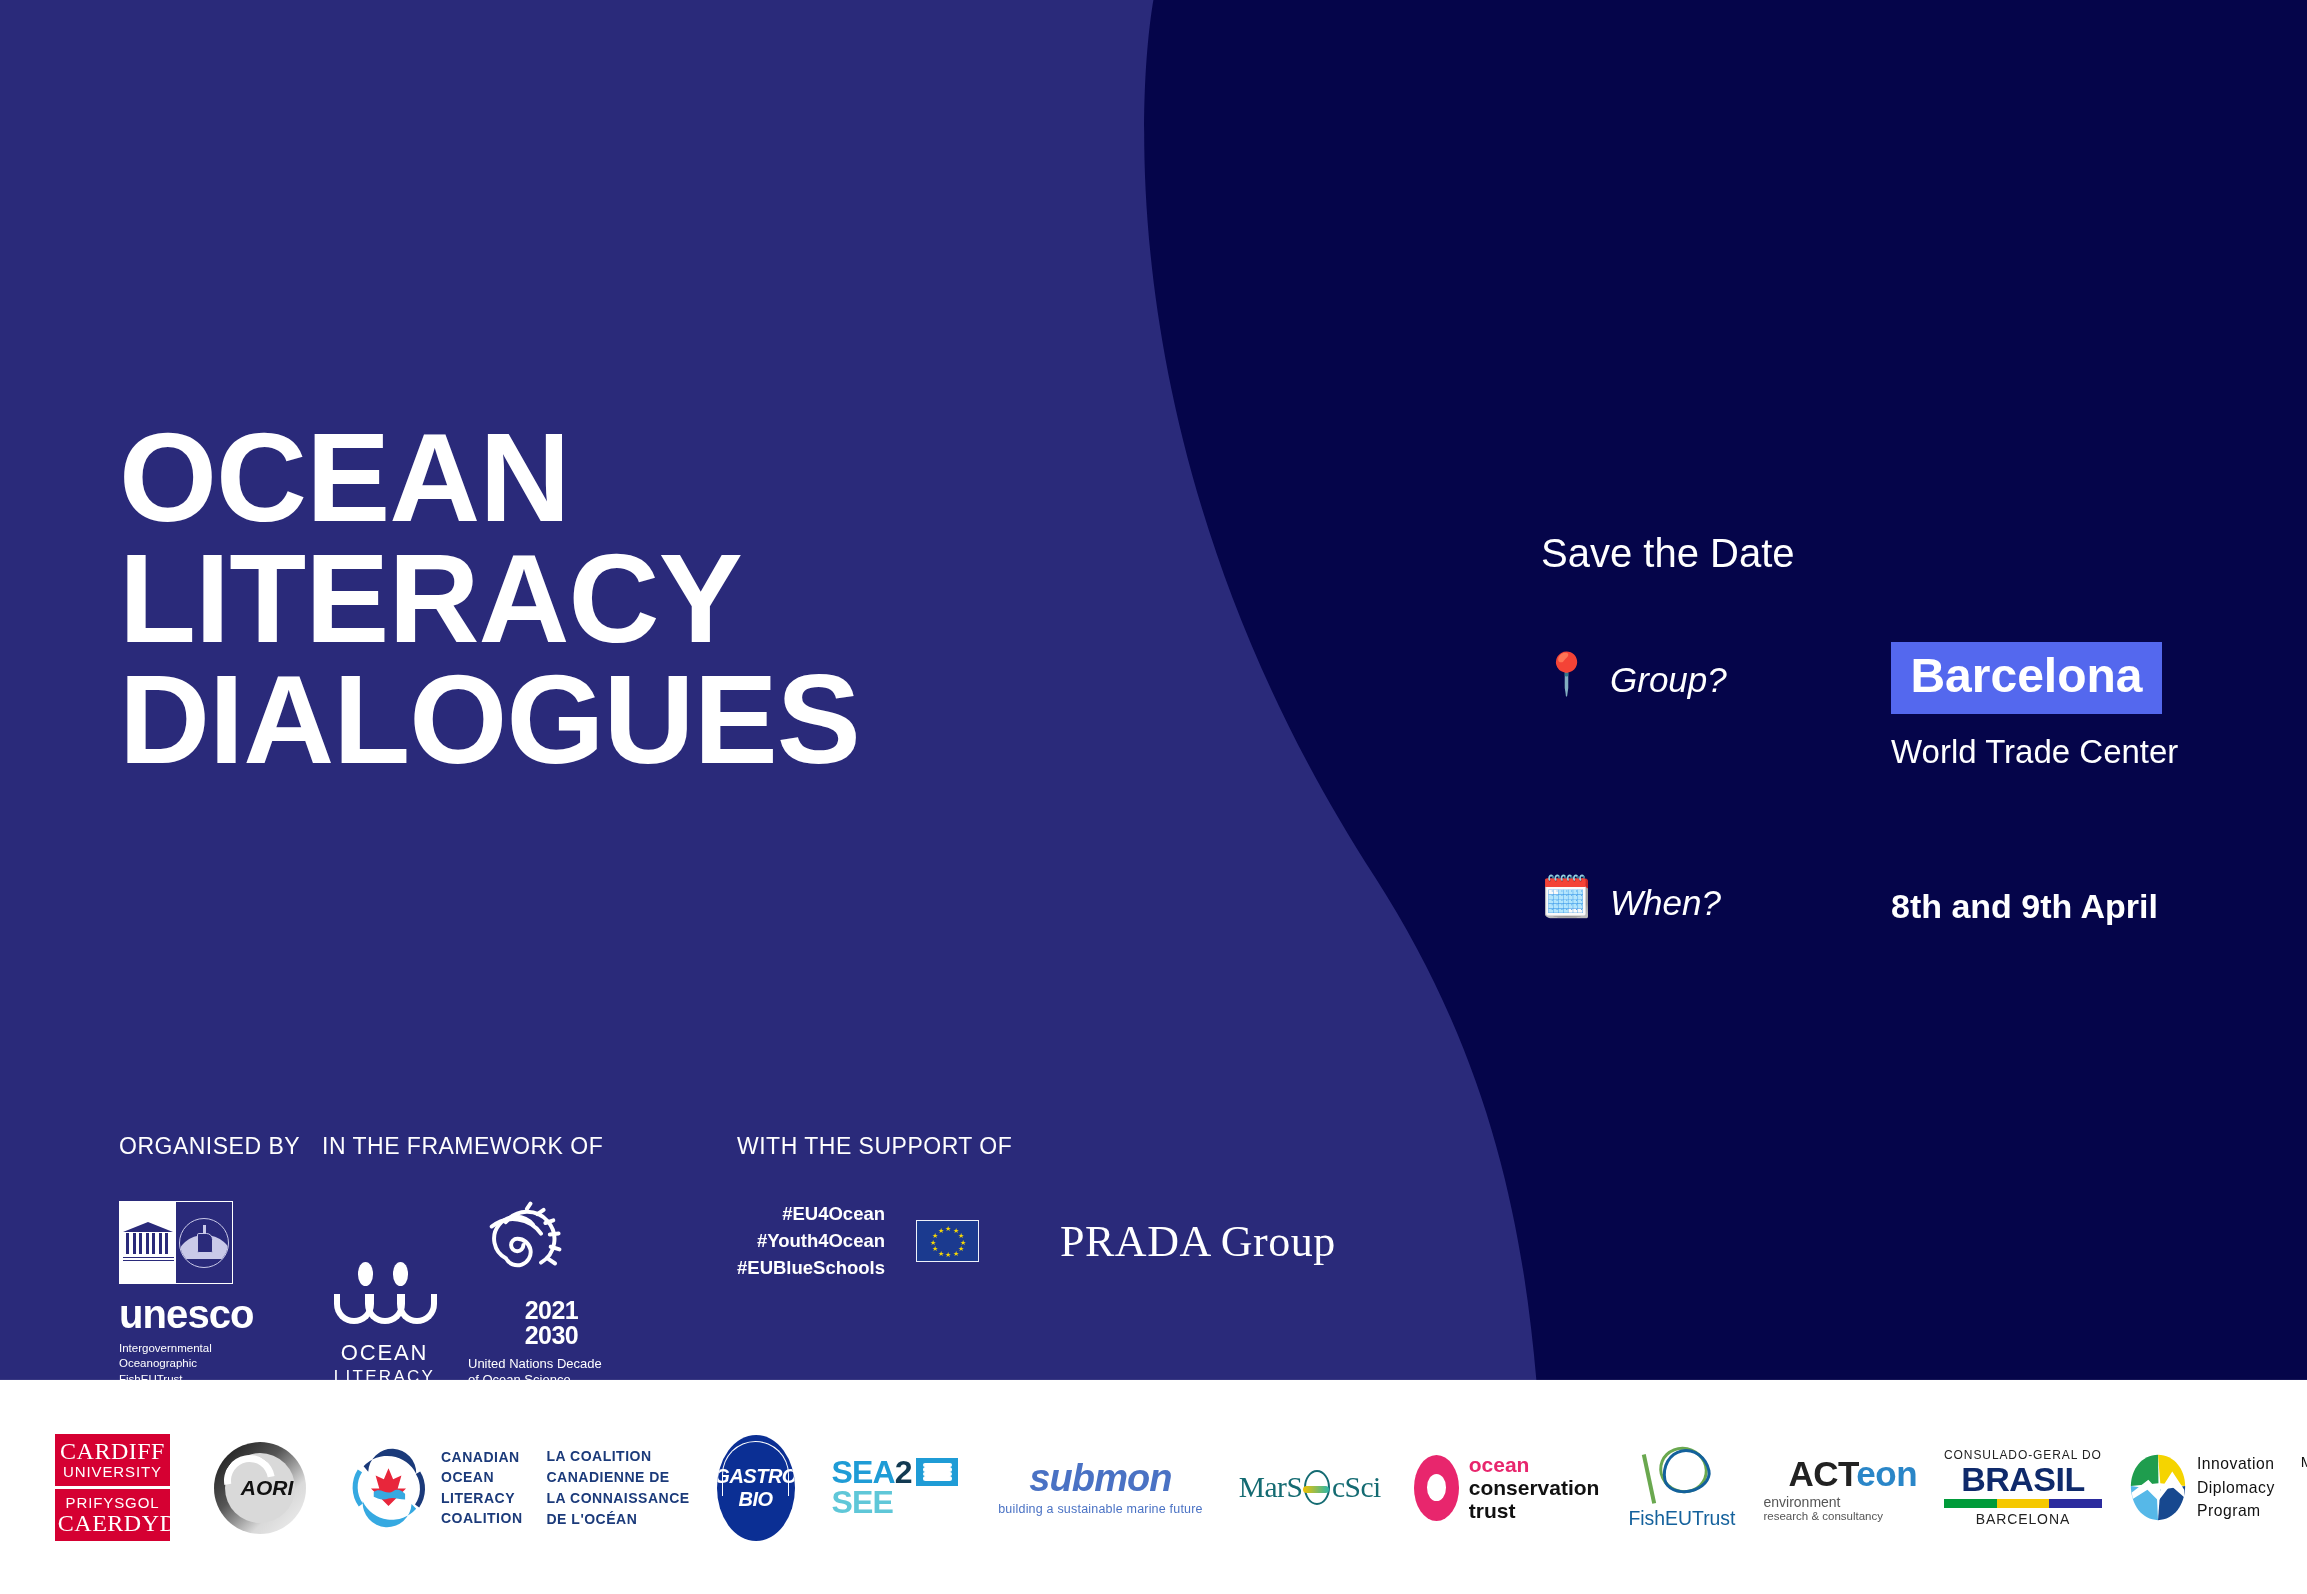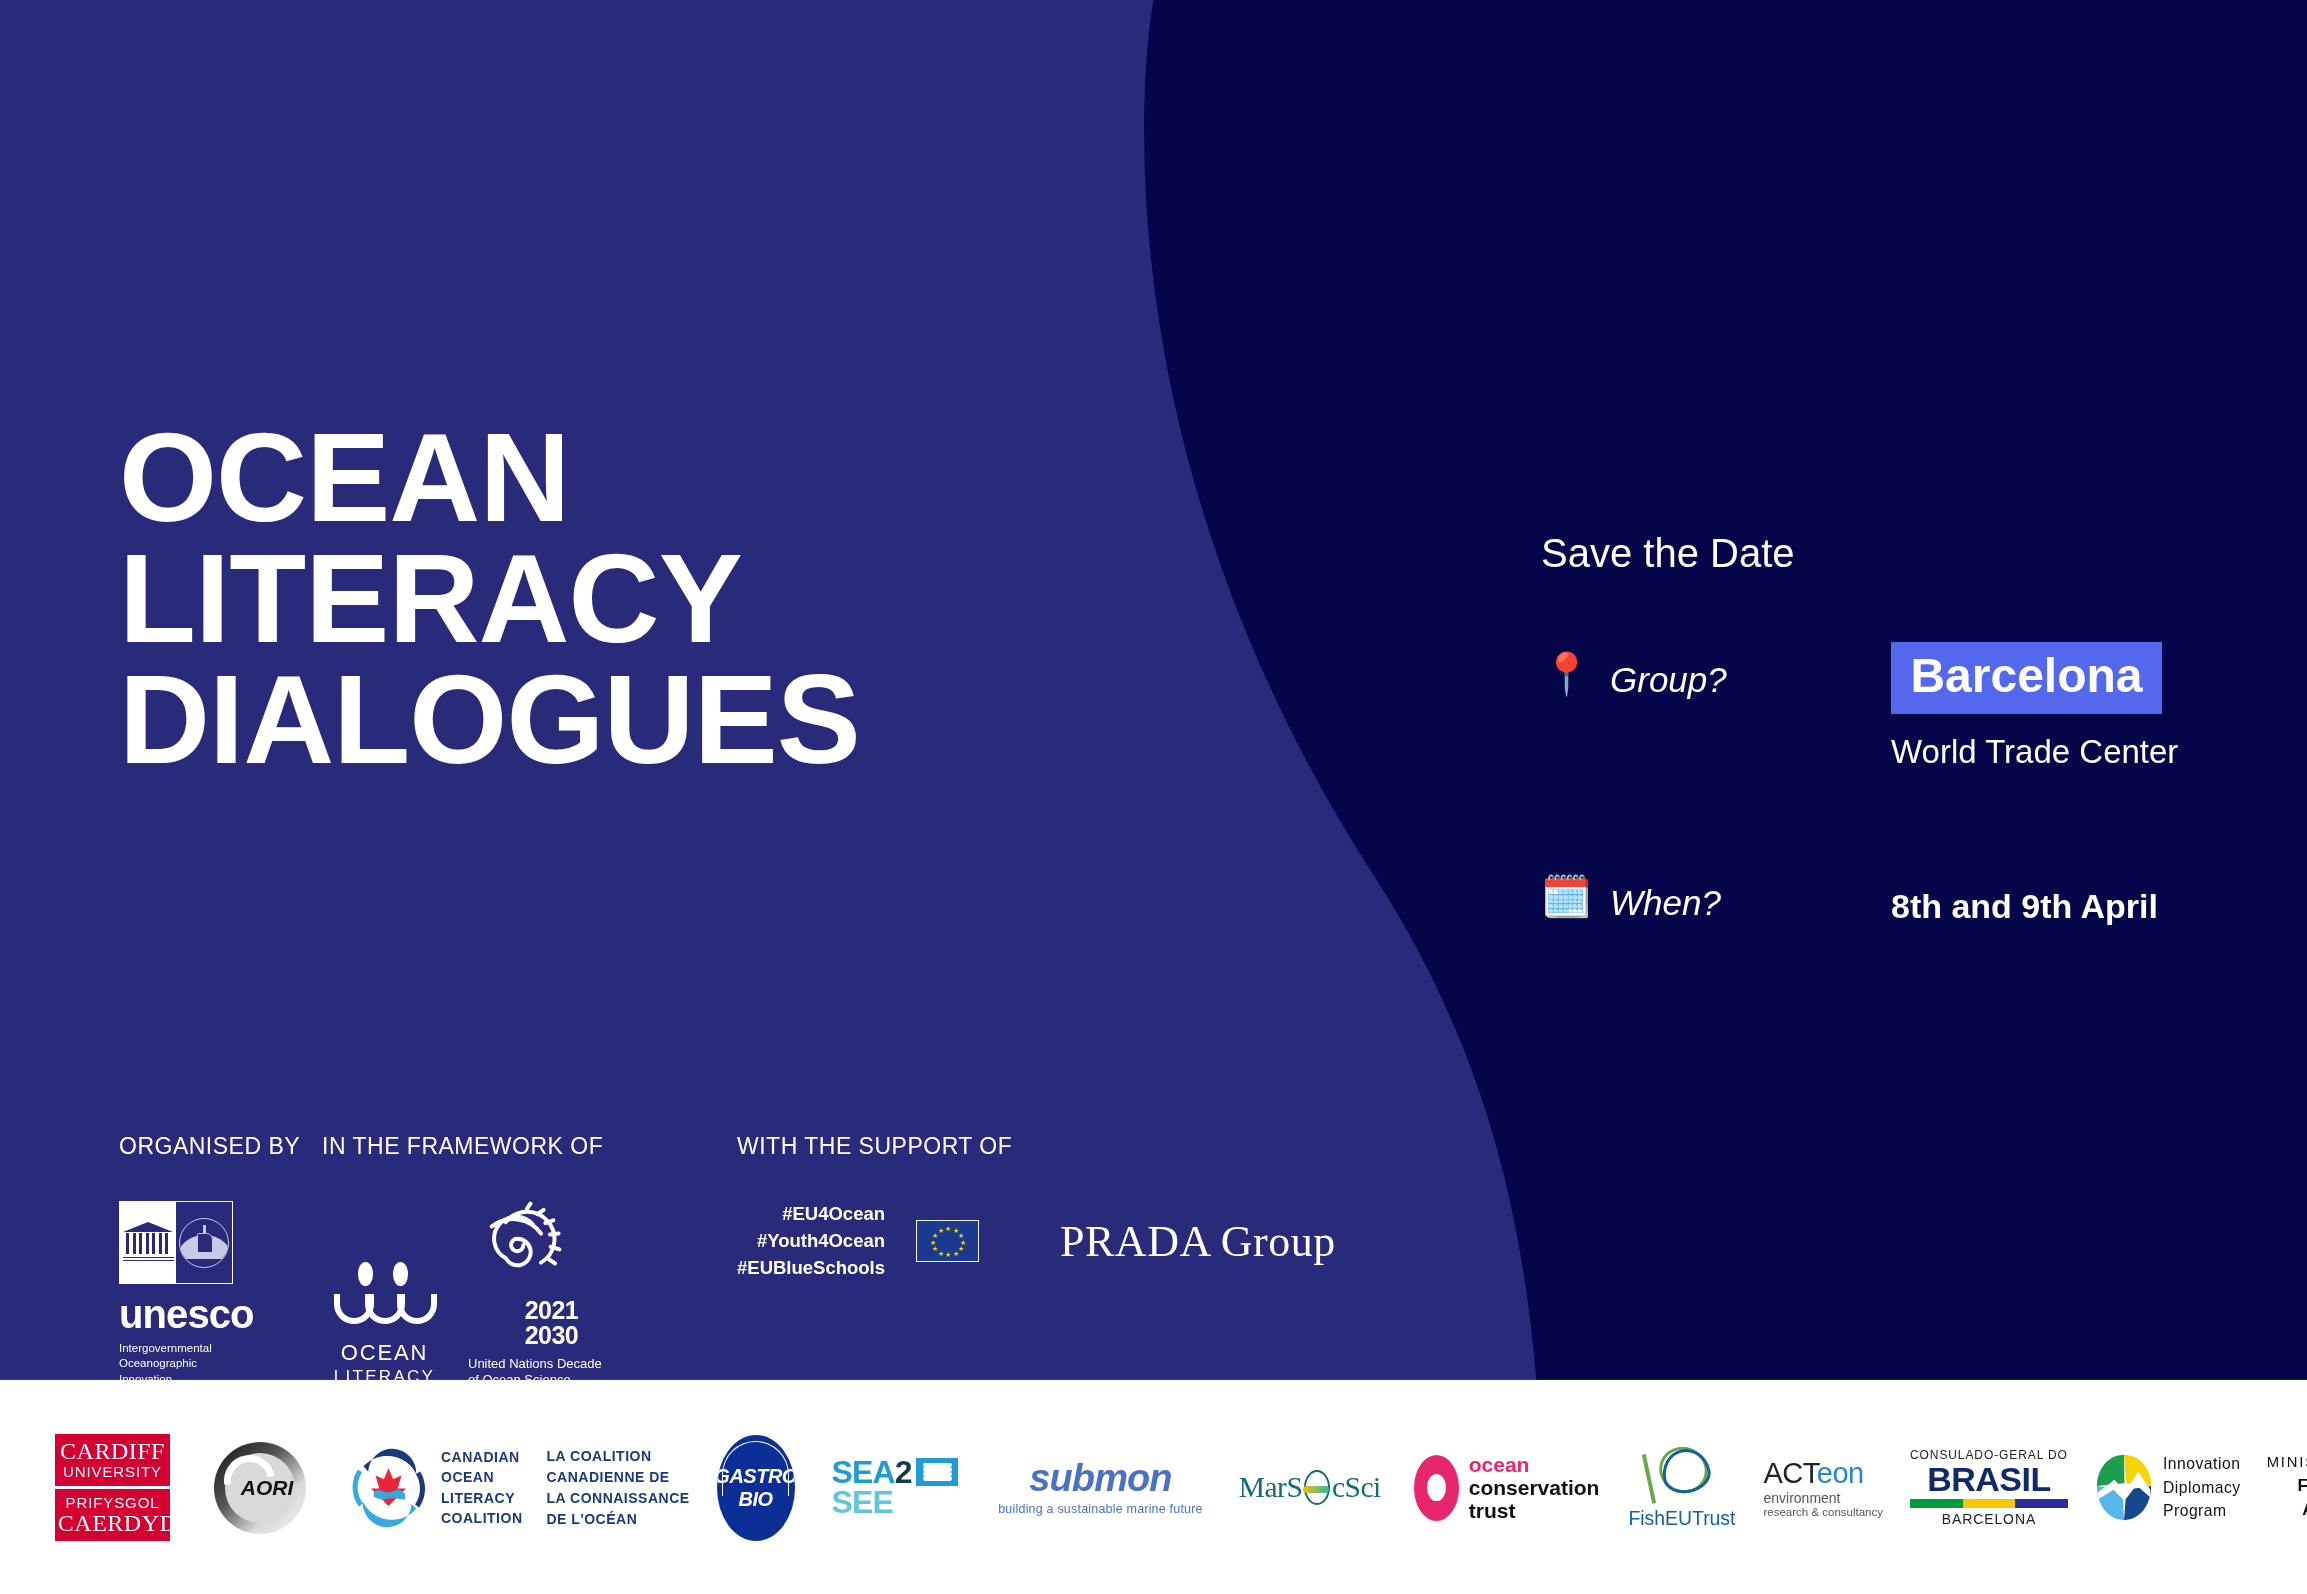--- a/index.html
+++ b/index.html
@@ -168,21 +168,21 @@
   .feut{display:flex;flex-direction:column;align-items:center;}
   .feut .mark{width:74px;height:60px;position:relative;}
   .feut .mark .o1{position:absolute;left:16.6px;top:4.6px;width:48px;height:44px;border:3.7px solid #14619c;
     border-radius:50% 50% 50% 50%/60% 60% 40% 40%;transform:rotate(-12deg);}
   .feut .mark .o2{position:absolute;left:14px;top:2.8px;width:49px;height:46px;border:3.2px solid #6aa84f;
     border-radius:50%;transform:rotate(22deg);}
   .feut .mark .v{position:absolute;left:1.8px;top:9.2px;width:3.7px;height:50px;background:#6aa84f;transform:rotate(-12deg);}
   .feut .lbl{color:#14619c;font-size:19.4px;font-weight:400;margin-top:2.8px;}
 
   .acteon{text-align:left;}
-  .acteon .top{font-size:29px;font-weight:400;letter-spacing:-0.5px;}
+  .acteon .top{font-size:35px;font-weight:700;letter-spacing:-0.5px;margin-left:25px;}
   .acteon .top .k{color:#222;}
   .acteon .top .e{color:#2a86c8;}
   .acteon .s1{color:#555;font-size:14px;}
   .acteon .s2{color:#555;font-size:11.5px;}
 
   .brasilcons{text-align:center;}
   .brasilcons .l1{color:#222;font-size:12px;letter-spacing:0.9px;}
   .brasilcons .l2{color:#0f2a6b;font-size:34px;font-weight:700;letter-spacing:-0.5px;line-height:1;}
   .brasilcons .flagbar{display:flex;height:8.3px;margin:3.7px 0;}
   .brasilcons .flagbar i{flex:1;}
@@ -370,21 +370,21 @@
                   <div class="ioc-mark">
                 <div class="wave"></div>
                     <div class="mast"></div>
                     <div class="sail"></div>
                   </div>
                 </div>
             </div>
             <div class="unesco-word">unesco</div>
             <div class="unesco-sub" style="white-space:pre-line;">Intergovernmental
 Oceanographic
-Innovation</div>
+FishEUTrust</div>
           </div>
         </div>
       </div>
 
       <div class="org-group" style="width:415px;">
         <div class="org-label">IN THE FRAMEWORK OF</div>
         <div class="logo-row">
           <div class="olwa">
             <div class="olwa-mark">
               <div class="eye e1"></div>

